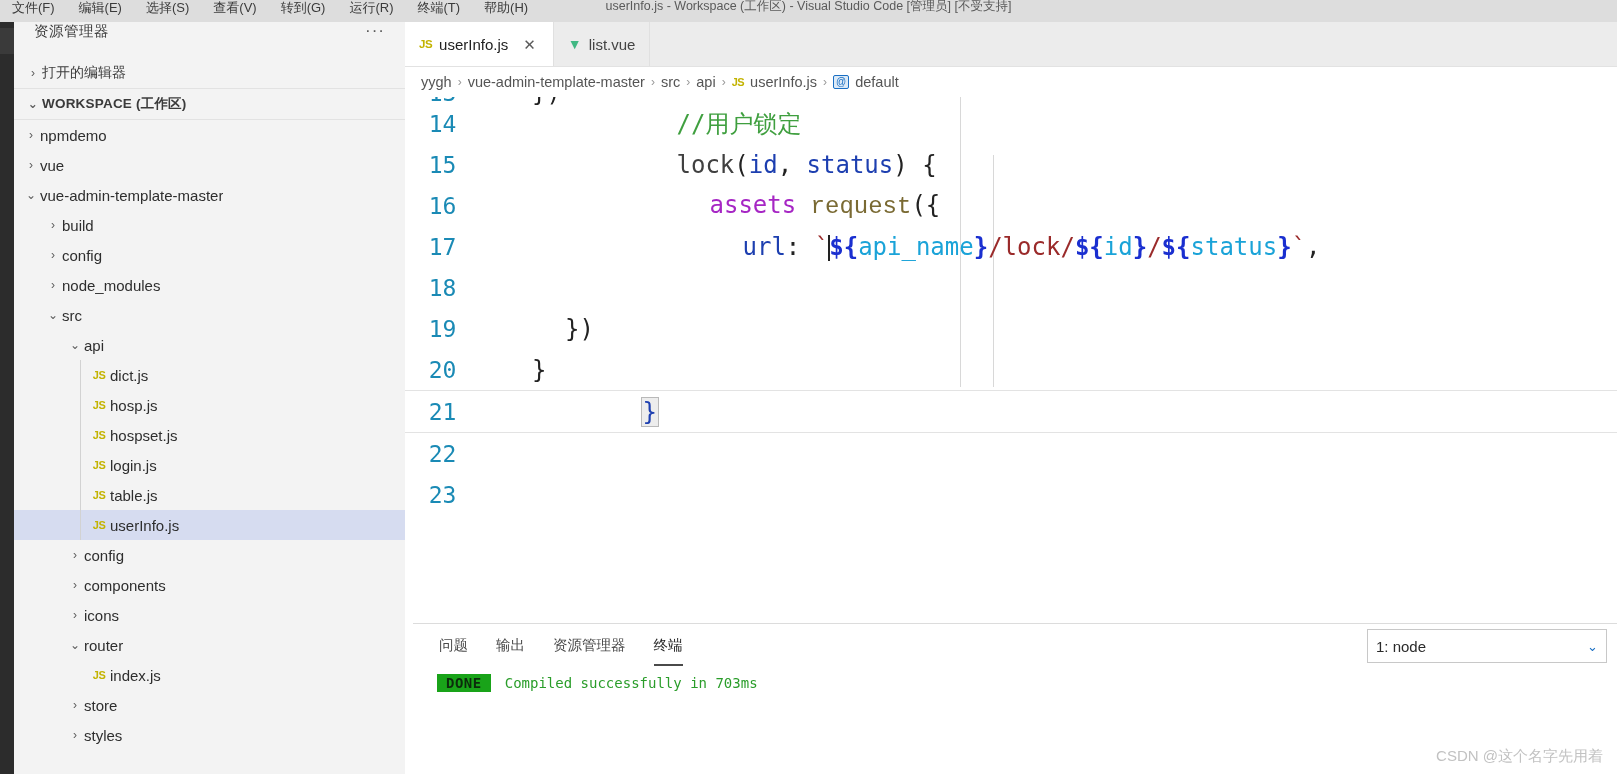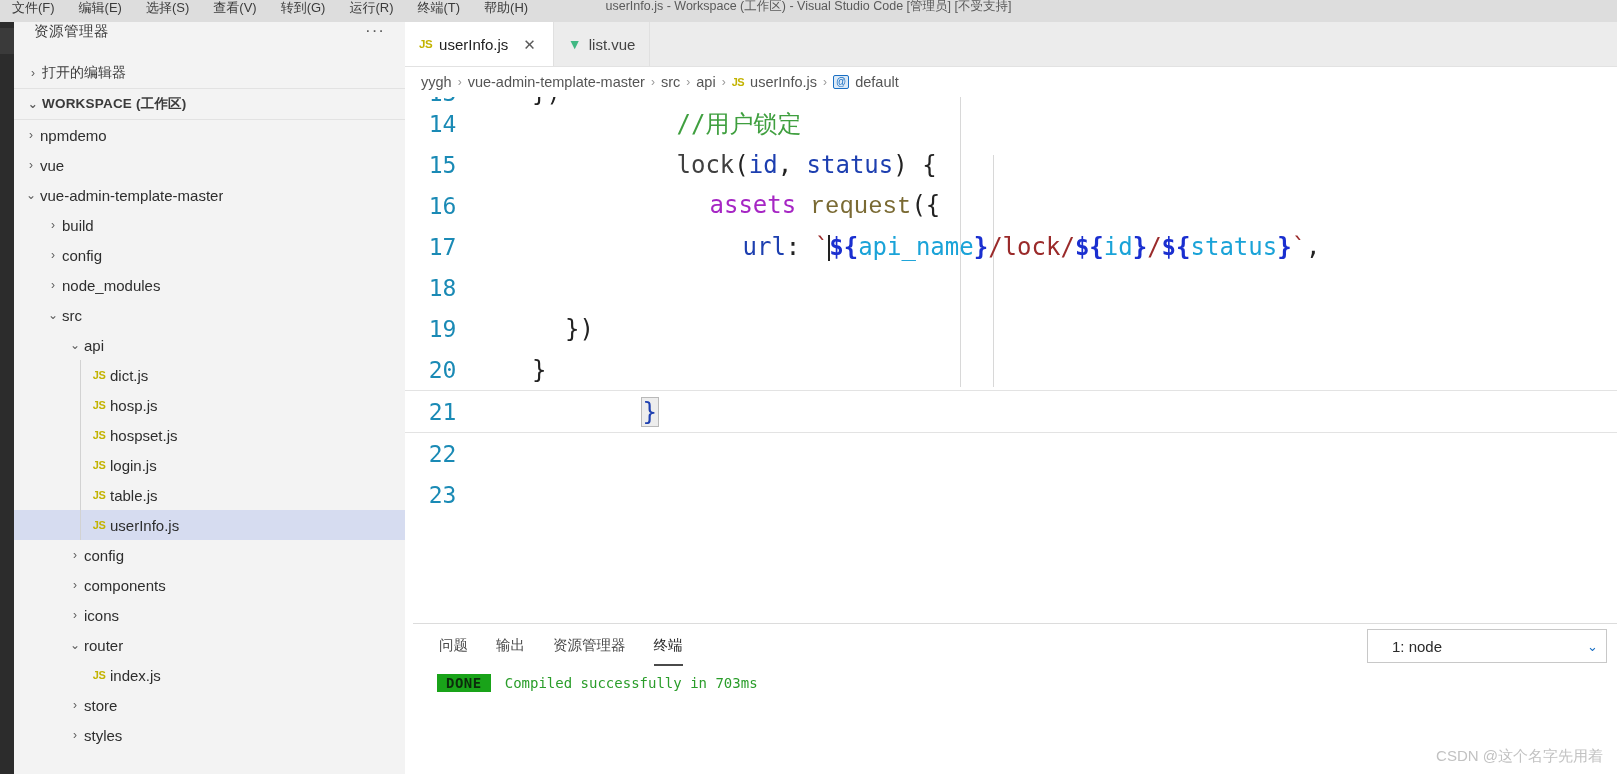--- a/index.html
+++ b/index.html
@@ -167,21 +167,21 @@
   .ptab.active{color:#1f1f1f;}
   .ptab.active:after{
     content:"";position:absolute;left:2px;right:2px;bottom:-7px;height:2px;
     background:#4a4a4a;
   }
   .term-select{
     position:absolute;right:18px;top:5px;width:222px;height:32px;
     border:1px solid #c8c8c8;background:#ffffff;display:flex;align-items:center;
     padding:0 8px;font-size:15px;color:#2a2a2a;cursor:pointer;
   }
-  .term-select .val{flex:1;white-space:nowrap;margin-left:16px;}
+  .term-select .val{flex:1;white-space:nowrap;}
   .term-select .chevd{color:#1a6fc4;font-size:13px;}
   .term-body{
     padding:8px 0 0 24px;
     font-family:"DejaVu Sans Mono","Liberation Mono",monospace;
     font-size:14px;
   }
   .badge-done{
     display:inline-block;background:#19a319;color:#0c2b0c;font-weight:bold;
     padding:1px 9px;letter-spacing:.5px;
   }

